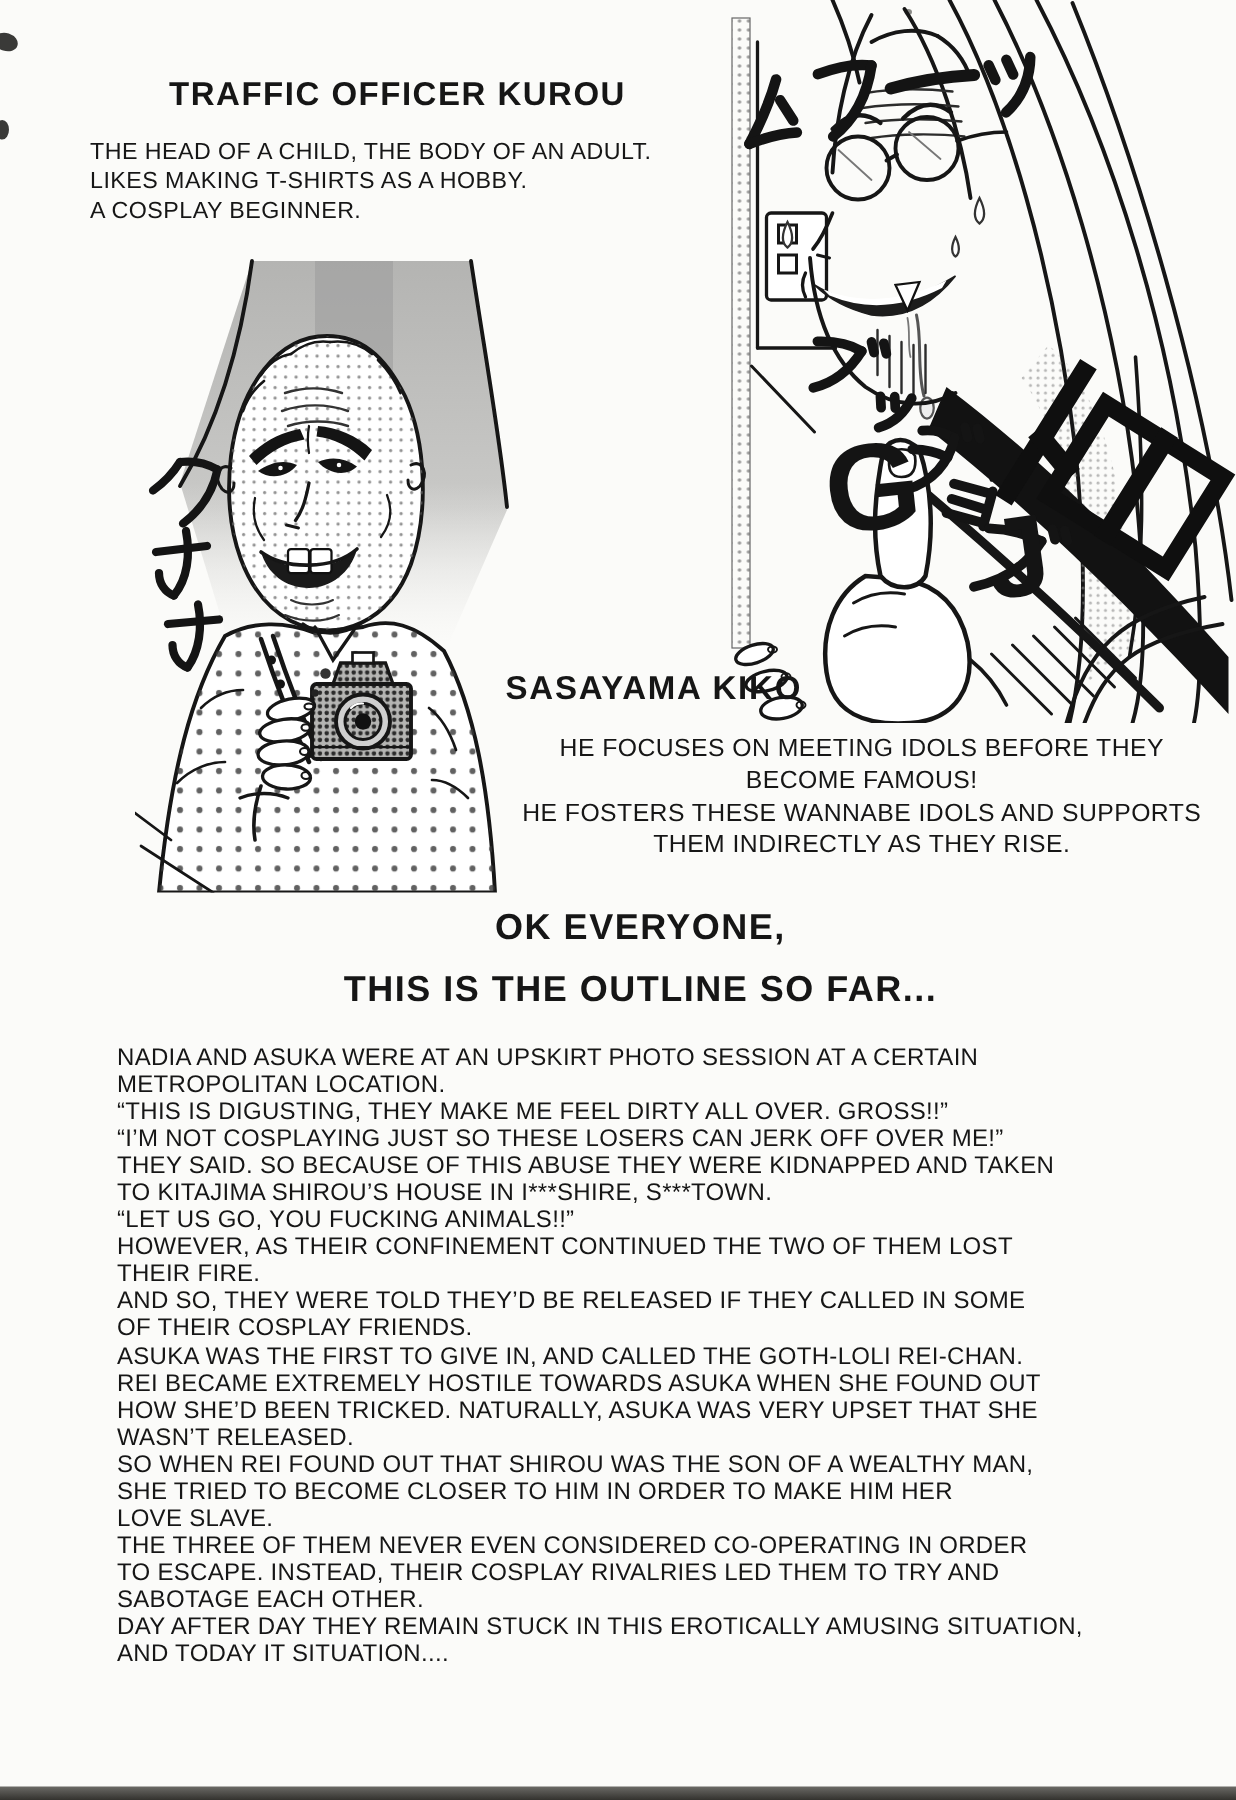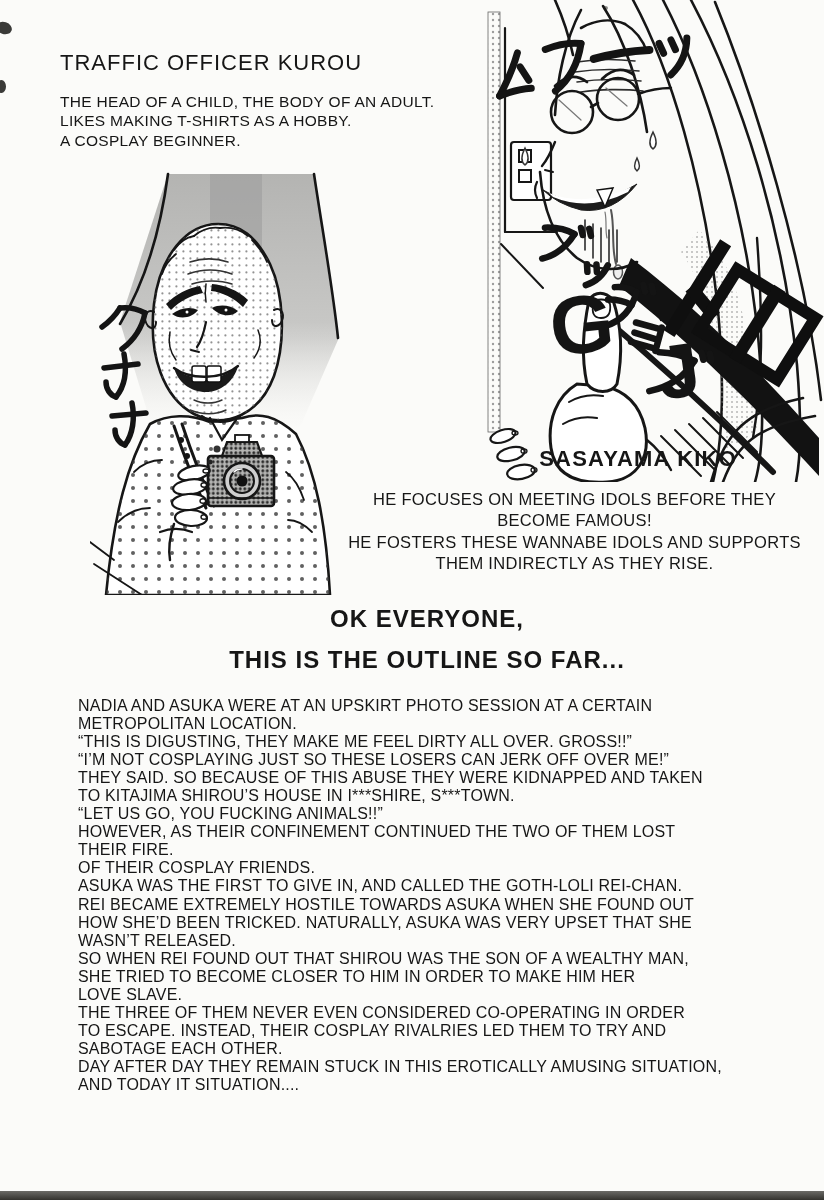--- a/index.html
+++ b/index.html
@@ -5,29 +5,29 @@
   html,body{margin:0;padding:0;background:#e8e8e6;}
   .page{
     position:relative;width:824px;height:1200px;margin:0 auto;
     background:#fbfbf9;overflow:hidden;
     font-family:"Liberation Sans",sans-serif;color:#161616;
     -webkit-font-smoothing:antialiased;
   }
   .abs{position:absolute;}
   
   .kurou-name{
-    left:60px;top:50px;width:410px;text-align:left;
-    font-size:22px;font-weight:normal;letter-spacing:1px;white-space:nowrap;
+    left:60px;top:50px;width:410px;text-align:center;
+    font-size:22px;font-weight:bold;letter-spacing:1px;white-space:nowrap;
   }
   .kurou-desc{
     left:60px;top:92px;width:410px;
     font-size:15.5px;line-height:19.3px;letter-spacing:.3px;
   }
   .kiko-name{
-    left:337px;top:446px;width:400px;text-align:right;
+    left:337px;top:446px;width:400px;text-align:left;
     font-size:22px;font-weight:bold;letter-spacing:1.2px;white-space:nowrap;
   }
   .kiko-desc{
     left:337px;top:489px;width:475px;text-align:center;
     font-size:16.5px;line-height:21.4px;letter-spacing:.3px;
   }
   .outline-title{
     left:77px;top:598px;width:700px;text-align:center;
     font-size:24px;font-weight:bold;letter-spacing:1px;line-height:41px;
   }
@@ -398,20 +398,21 @@
   <div class="abs outline-body">
     <div>NADIA AND ASUKA WERE AT AN UPSKIRT PHOTO SESSION AT A CERTAIN</div>
     <div>METROPOLITAN LOCATION.</div>
     <div>“THIS IS DIGUSTING, THEY MAKE ME FEEL DIRTY ALL OVER. GROSS!!”</div>
     <div>“I’M NOT COSPLAYING JUST SO THESE LOSERS CAN JERK OFF OVER ME!”</div>
     <div>THEY SAID. SO BECAUSE OF THIS ABUSE THEY WERE KIDNAPPED AND TAKEN</div>
     <div>TO KITAJIMA SHIROU’S HOUSE IN I***SHIRE, S***TOWN.</div>
     <div>“LET US GO, YOU FUCKING ANIMALS!!”</div>
     <div>HOWEVER, AS THEIR CONFINEMENT CONTINUED THE TWO OF THEM LOST</div>
     <div>THEIR FIRE.</div>
+    <div>AND SO, THEY WERE TOLD THEY’D BE RELEASED IF THEY CALLED IN SOME</div>
     <div>OF THEIR COSPLAY FRIENDS.</div>
     <div>ASUKA WAS THE FIRST TO GIVE IN, AND CALLED THE GOTH-LOLI REI-CHAN.</div>
     <div>REI BECAME EXTREMELY HOSTILE TOWARDS ASUKA WHEN SHE FOUND OUT</div>
     <div>HOW SHE’D BEEN TRICKED. NATURALLY, ASUKA WAS VERY UPSET THAT SHE</div>
     <div>WASN’T RELEASED.</div>
     <div>SO WHEN REI FOUND OUT THAT SHIROU WAS THE SON OF A WEALTHY MAN,</div>
     <div>SHE TRIED TO BECOME CLOSER TO HIM IN ORDER TO MAKE HIM HER</div>
     <div>LOVE SLAVE.</div>
     <div>THE THREE OF THEM NEVER EVEN CONSIDERED CO-OPERATING IN ORDER</div>
     <div>TO ESCAPE. INSTEAD, THEIR COSPLAY RIVALRIES LED THEM TO TRY AND</div>

